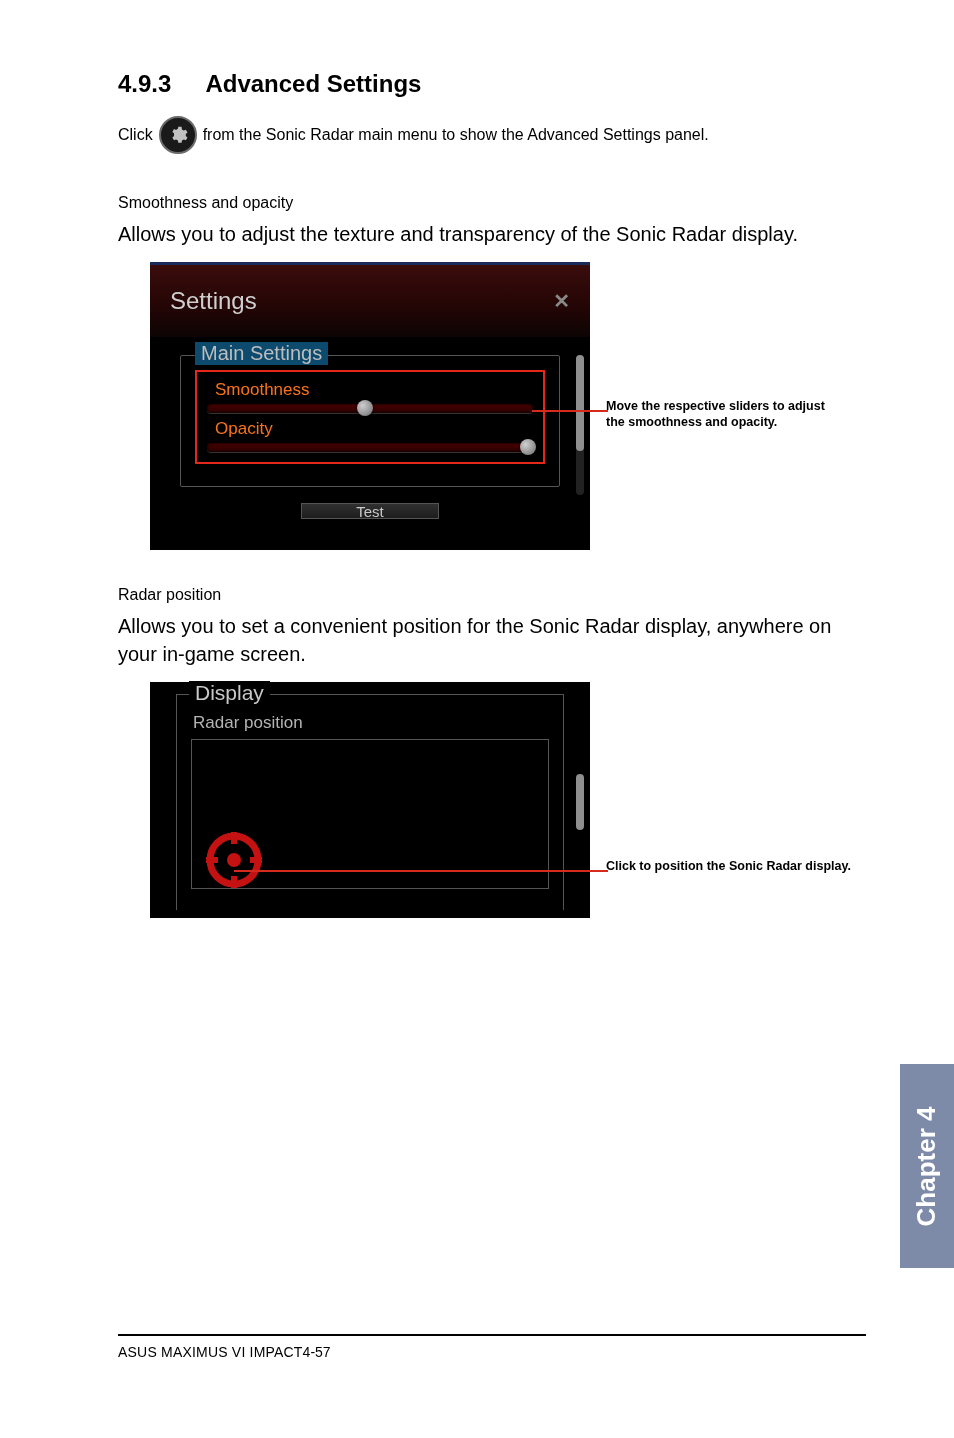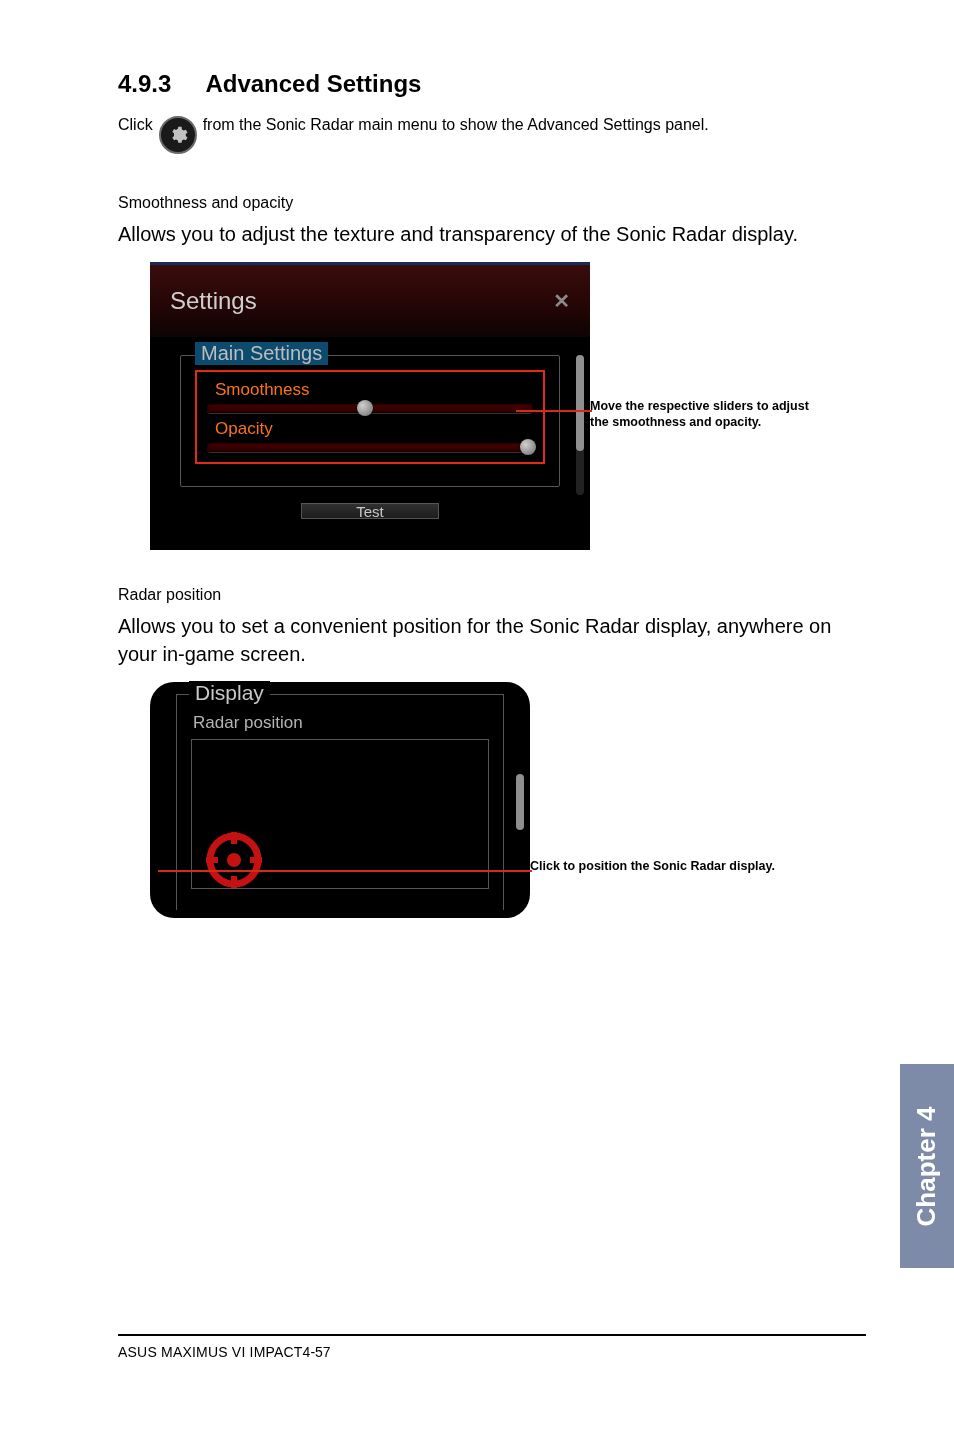--- a/index.html
+++ b/index.html
@@ -16,21 +16,21 @@
     position: relative;
   }
   .section-heading {
     font-size: 24px;
     font-weight: bold;
     margin-bottom: 18px;
   }
   .section-num { display: inline-block; margin-right: 34px; }
   .intro-line {
     display: flex;
-    align-items: flex-start;
+    align-items: center;
     gap: 6px;
     font-size: 16px;
     margin-bottom: 40px;
   }
   .gear-icon-btn {
     width: 38px; height: 38px;
     background: #1a1a1a;
     border: 2px solid #6b6b6b;
     border-radius: 50%;
     display: inline-flex;
@@ -46,21 +46,21 @@
   .body-text {
     font-size: 20px;
     margin-bottom: 14px;
     line-height: 1.4;
   }
 
   
   .shot-row {
     display: flex;
     align-items: flex-start;
-    gap: 0;
+    gap: 16px;
     margin-bottom: 36px;
   }
   .shot1 {
     width: 440px;
     height: 288px;
     background: #000;
     position: relative;
     margin-left: 32px;
     border-top: 3px solid #1a2a5a;
   }
@@ -169,27 +169,26 @@
     background: #d62a1c;
   }
   .callout-text {
     font-size: 12.5px;
     font-weight: bold;
     line-height: 1.3;
   }
 
   
   .shot2 {
-    width: 380px;
+    width: 440px;
     height: 236px;
     background: #000;
     position: relative;
     margin-left: 32px;
     padding: 12px 26px 0 26px;
-    border-radius: 24px;
   }
   .fieldset2 {
     border: 1px solid #555;
     border-bottom: none;
     padding: 10px 14px 0 14px;
     position: relative;
     height: 216px;
   }
   .fieldset2-legend {
     position: absolute;

